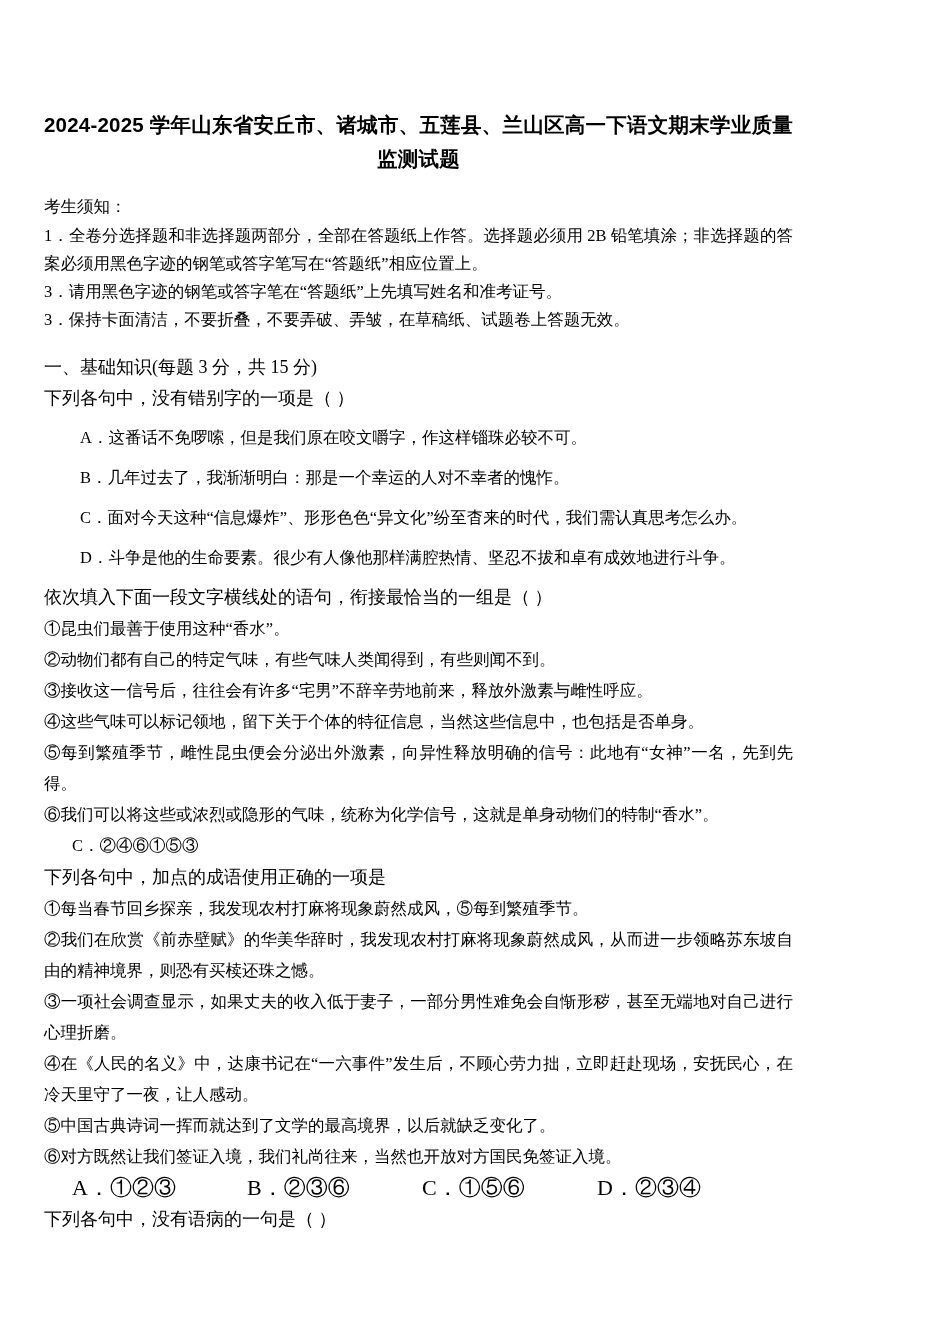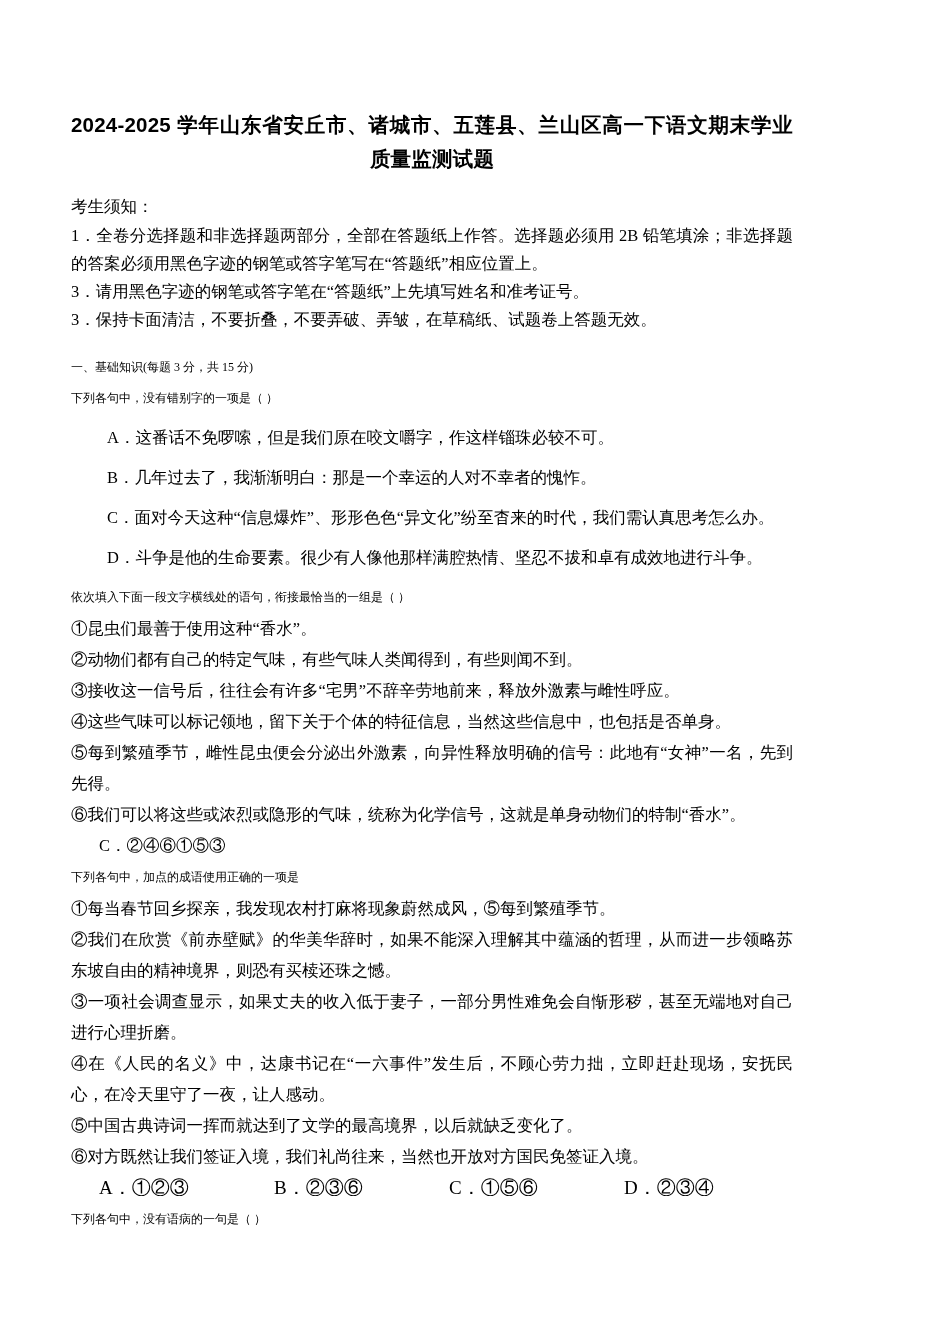--- a/index.html
+++ b/index.html
@@ -12,21 +12,21 @@
     height: 1344px;
     font-family: "Liberation Serif", "DejaVu Serif", serif;
     color: #000000;
     -webkit-font-smoothing: antialiased;
   }
   .page {
     position: relative;
     width: 841px;
     height: 1344px;
     box-sizing: border-box;
-    padding: 108px 48px 40px 71px;
+    padding: 108px 48px 40px 44px;
   }
   .doc-title {
     font-family: "Liberation Sans", sans-serif;
     font-weight: bold;
     font-size: 20.5px;
     line-height: 34px;
     text-align: justify;
     text-align-last: center;
     margin: 0 0 16px 0;
     letter-spacing: 0.2px;
@@ -39,21 +39,21 @@
   .notice-line {
     font-size: 16.5px;
     line-height: 28px;
     margin: 0;
     text-align: justify;
   }
   .section-gap {
     height: 18px;
   }
   .q-line {
-    font-size: 12px;
+    font-size: 18px;
     line-height: 31px;
     margin: 0;
     text-align: justify;
   }
   .opt-line {
     font-size: 16.5px;
     line-height: 32px;
     margin: 8px;
     padding-left: 28px;
     text-align: justify;
@@ -66,21 +66,21 @@
   }
   .opt-row .cell {
     width: 190px;
     flex: 0 0 auto;
   }
   .opt-row.wide .cell {
     width: 210px;
   }
   .opt-row4 {
     display: flex;
-    font-size: 19px;
+    font-size: 22px;
     line-height: 32px;
     padding-left: 28px;
     align-items: center;
   }
   .opt-row4 .cell {
     width: 175px;
     flex: 0 0 auto;
   }
   .item-line {
     font-size: 16.5px;
@@ -118,21 +118,21 @@
   <p class="item-line">⑤每到繁殖季节，雌性昆虫便会分泌出外激素，向异性释放明确的信号：此地有“女神”一名，先到先得。</p>
   <p class="item-line">⑥我们可以将这些或浓烈或隐形的气味，统称为化学信号，这就是单身动物们的特制“香水”。</p>
   <div class="opt-row wide">
   </div>
   <div class="opt-row wide">
     <span class="cell">C．②④⑥①⑤③</span>
   </div>
 
   <p class="q-line">下列各句中，加点的成语使用正确的一项是</p>
   <p class="item-line">①每当春节回乡探亲，我发现农村打麻将现象蔚然成风，⑤每到繁殖季节。</p>
-  <p class="item-line">②我们在欣赏《前赤壁赋》的华美华辞时，如果不能深入理解其中蕴涵的哲理，从而进一步领略苏东坡自由的精神境界，则恐有买椟还珠之憾。</p>
+  <p class="item-line">②我们在欣赏《前赤壁赋》的华美华辞时，我发现农村打麻将现象蔚然成风，从而进一步领略苏东坡自由的精神境界，则恐有买椟还珠之憾。</p>
   <p class="item-line">③一项社会调查显示，如果丈夫的收入低于妻子，一部分男性难免会自惭形秽，甚至无端地对自己进行心理折磨。</p>
   <p class="item-line">④在《人民的名义》中，达康书记在“一六事件”发生后，不顾心劳力拙，立即赶赴现场，安抚民心，在冷天里守了一夜，让人感动。</p>
   <p class="item-line">⑤中国古典诗词一挥而就达到了文学的最高境界，以后就缺乏变化了。</p>
   <p class="item-line">⑥对方既然让我们签证入境，我们礼尚往来，当然也开放对方国民免签证入境。</p>
   <div class="opt-row4">
     <span class="cell">A．①②③</span>
     <span class="cell">B．②③⑥</span>
     <span class="cell">C．①⑤⑥</span>
     <span class="cell">D．②③④</span>
   </div>

